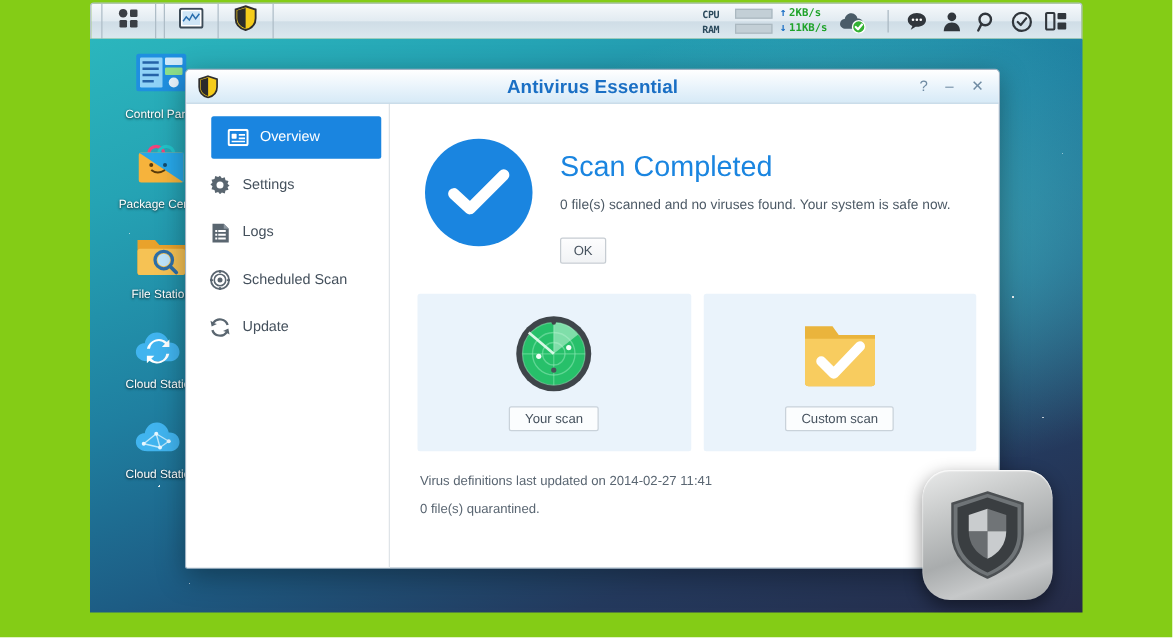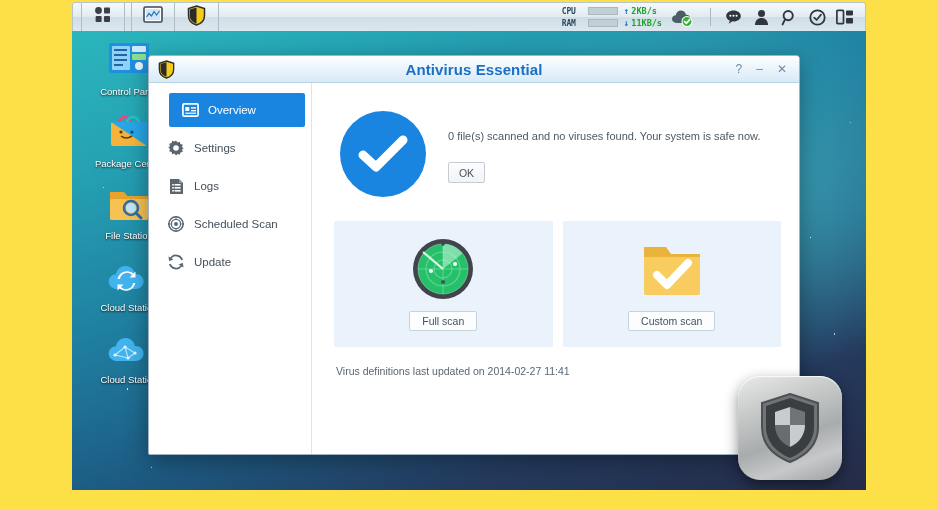--- a/index.html
+++ b/index.html
@@ -2,21 +2,21 @@
 <html><head>
 <meta charset="utf-8">
 <style>
   * { box-sizing: border-box; margin: 0; padding: 0; }
   html, body {
     width: 938px; height: 510px;
     background: #ffffff;
     font-family: "Liberation Sans", sans-serif;
     overflow: hidden;
   }
-  #root { position: relative; width: 938px; height: 510px; background: #fde047; }
+  #root { position: relative; width: 938px; height: 510px; background: #84cc16; }
 
   
   .taskbar {
     position: absolute; left: 72px; top: 2px; width: 794px; height: 30px;
     background: linear-gradient(180deg,#f6f9fb 0%,#e2ebf1 48%,#cfdde6 52%,#dce8ef 100%);
     border: 1px solid #b6c4cd; border-radius: 3px 3px 0 0;
     display: flex; align-items: stretch;
   }
   .tb-btn {
     width: 44px; display: flex; align-items: center; justify-content: center;
@@ -429,20 +429,21 @@
 
         <div class="content">
 
           <div class="hero">
             <div class="hero-check">
               <svg width="50" height="40" viewBox="0 0 50 40">
                 <polyline points="5,21 18,33 45,6" fill="none" stroke="#fff" stroke-width="9" stroke-linecap="round" stroke-linejoin="round"></polyline>
               </svg>
             </div>
             <div class="hero-text">
+              <div class="hero-title">Scan Completed</div>
               <div class="hero-sub">0 file(s) scanned and no viruses found. Your system is safe now.</div>
               <div class="ok-btn">OK</div>
             </div>
           </div>
 
           <div class="cards">
 
             <div class="card">
               <div class="card-ic">
                 <svg width="66" height="66" viewBox="0 0 66 66">
@@ -454,38 +455,39 @@
                   <line x1="8" y1="33" x2="58" y2="33" stroke="#8ce8b4" stroke-width="1" opacity=".5"></line>
                   <line x1="33" y1="8" x2="33" y2="58" stroke="#8ce8b4" stroke-width="1" opacity=".5"></line>
                   <path d="M33 33 L33 8 A25 25 0 0 1 52.5 17.5 Z" fill="#c9f5dd" opacity=".55"></path>
                   <line x1="33" y1="33" x2="13" y2="16" stroke="#eafff2" stroke-width="2.2" opacity=".9"></line>
                   <circle cx="45" cy="28" r="2.1" fill="#f2fff8"></circle>
                   <circle cx="21" cy="35" r="2.1" fill="#f2fff8"></circle>
                   <circle cx="33" cy="46" r="2.1" fill="#4a5258"></circle>
                   <circle cx="33" cy="8" r="1.8" fill="#3f454a"></circle>
                 </svg>
               </div>
-              <div class="card-btn">Full scan</div>
+              <div class="card-btn">Your scan</div>
             </div>
 
             <div class="card">
               <div class="card-ic">
                 <svg width="66" height="60" viewBox="0 0 66 60">
                   <path d="M5 8 h22 l5 7 H61 v38 a3 3 0 0 1-3 3 H8 a3 3 0 0 1-3-3 Z" fill="#eab43c"></path>
                   <path d="M5 18 h56 v35 a3 3 0 0 1-3 3 H8 a3 3 0 0 1-3-3 Z" fill="#f8cc5f"></path>
                   <polyline points="18,36 28,46 49,24" fill="none" stroke="#fff" stroke-width="8" stroke-linecap="round" stroke-linejoin="round"></polyline>
                 </svg>
               </div>
               <div class="card-btn">Custom scan</div>
             </div>
 
           </div>
 
           <div class="footnotes">
             <div class="footnote">Virus definitions last updated on 2014-02-27 11:41</div>
+            <div class="footnote">0 file(s) quarantined.</div>
           </div>
 
         </div>
       </div>
     </div>
 
     <div class="badge">
       <svg width="64" height="74" viewBox="0 0 64 74">
         <path d="M32 3 L60 12 V36 C60 54 47 65 32 71 C17 65 4 54 4 36 V12 Z" fill="#6f7477" stroke="#4c5053" stroke-width="2"></path>
         <path d="M32 7 L56 15 V36 C56 52 44 62 32 67 C20 62 8 52 8 36 V15 Z" fill="#3a3e41"></path>

